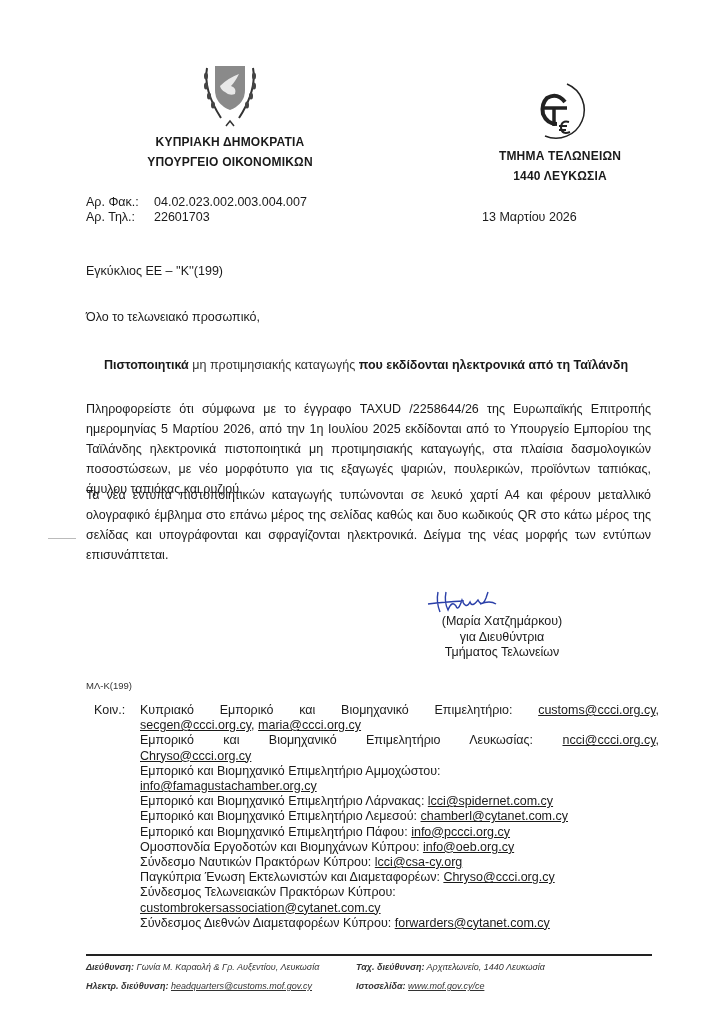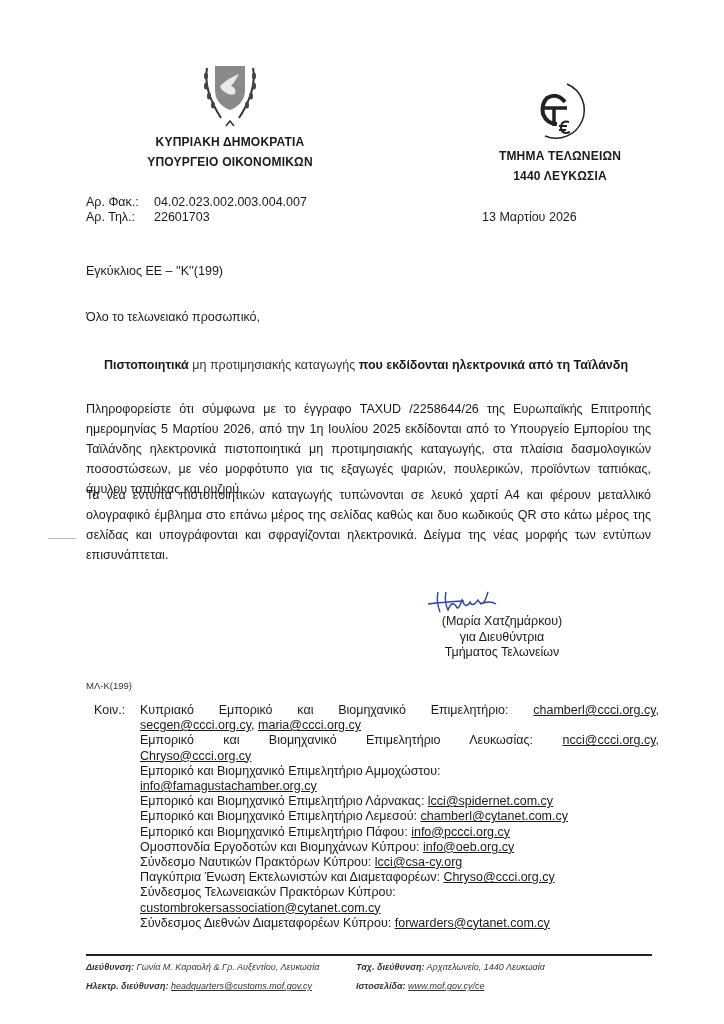--- a/index.html
+++ b/index.html
@@ -104,21 +104,21 @@
   <div>(Μαρία Χατζημάρκου)</div>
   <div>για Διευθύντρια</div>
   <div>Τμήματος Τελωνείων</div>
 </div>
 
 <div class="abs ref-code">ΜΛ-Κ(199)</div>
 
 <div class="abs cc">
   <span class="lbl">Κοιν.:</span>
   <div class="list">
-    <div class="just"><span>Κυπριακό Εμπορικό και Βιομηχανικό Επιμελητήριο:</span> <a class="u">chamberl@ccci.org.cy</a>,</div>
+    <div class="just"><span>Κυπριακό Εμπορικό και Βιομηχανικό Επιμελητήριο:</span> <a class="u">customs@ccci.org.cy</a>,</div>
     <div><a class="u">secgen@ccci.org.cy</a>, <a class="u">maria@ccci.org.cy</a></div>
     <div class="just"><span>Εμπορικό και Βιομηχανικό Επιμελητήριο Λευκωσίας:</span> <a class="u">ncci@ccci.org.cy</a>,</div>
     <div><a class="u">Chryso@ccci.org.cy</a></div>
     <div><span>Εμπορικό και Βιομηχανικό Επιμελητήριο Αμμοχώστου:</span></div>
     <div><a class="u">info@famagustachamber.org.cy</a></div>
     <div><span>Εμπορικό και Βιομηχανικό Επιμελητήριο Λάρνακας:</span> <a class="u">lcci@spidernet.com.cy</a></div>
     <div><span>Εμπορικό και Βιομηχανικό Επιμελητήριο Λεμεσού:</span> <a class="u">chamberl@cytanet.com.cy</a></div>
     <div><span>Εμπορικό και Βιομηχανικό  Επιμελητήριο Πάφου:</span> <a class="u">info@pccci.org.cy</a></div>
     <div><span>Ομοσπονδία Εργοδοτών και Βιομηχάνων Κύπρου:</span> <a class="u">info@oeb.org.cy</a></div>
     <div><span>Σύνδεσμο Ναυτικών Πρακτόρων Κύπρου:</span> <a class="u">lcci@csa-cy.org</a></div>

